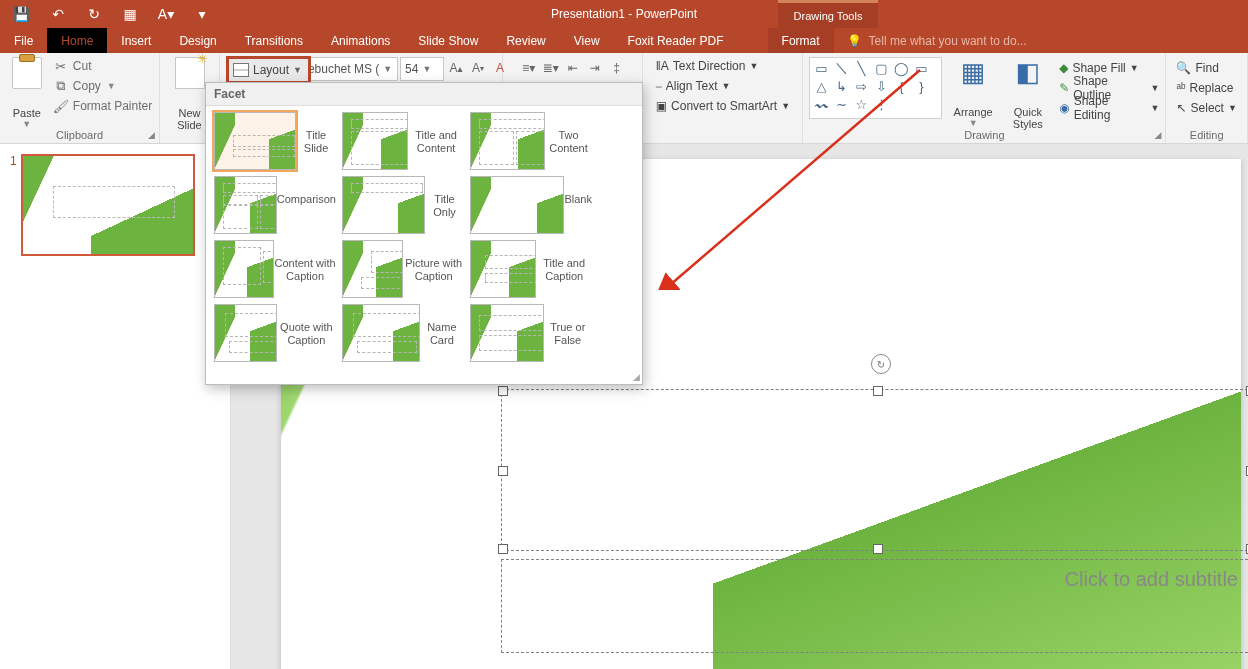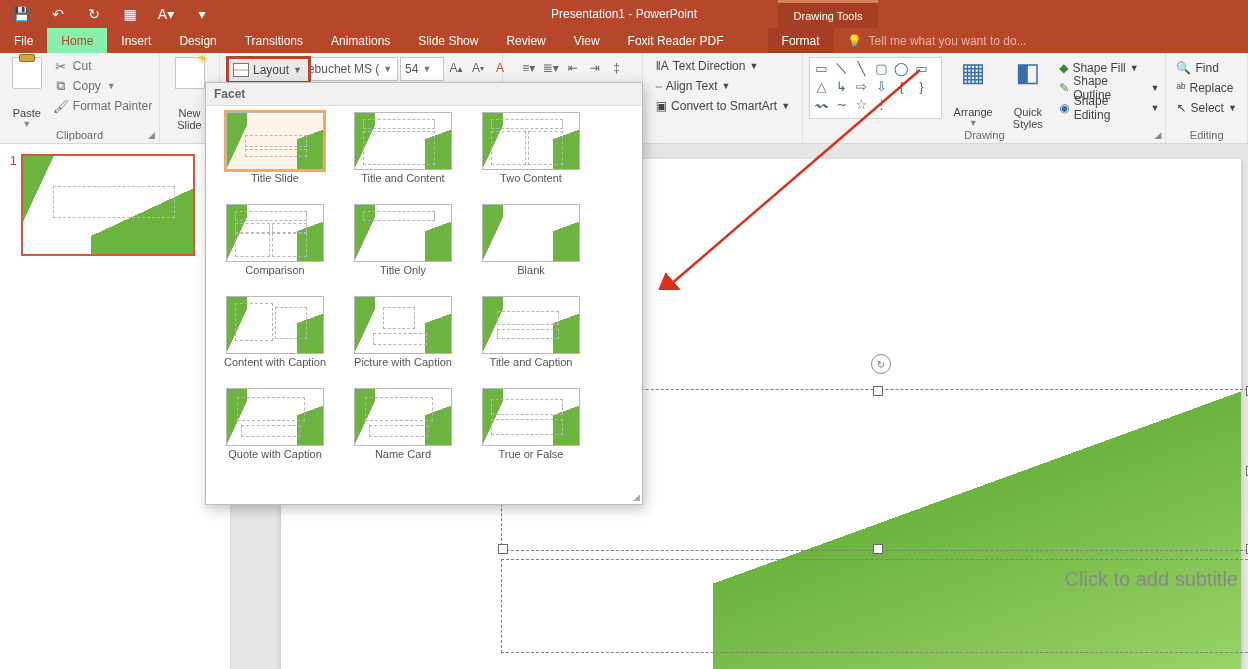--- a/index.html
+++ b/index.html
@@ -3,21 +3,21 @@
 <meta charset="utf-8">
 <style>
   html,body{margin:0;padding:0;font-family:"Segoe UI",Arial,sans-serif;font-size:12px;color:#444;background:#fff;overflow:hidden;width:1248px;height:669px}
   .titlebar{height:28px;background:#b7472a;display:flex;align-items:center;color:#fff;position:relative}
   .qat{display:flex;gap:4px;align-items:center;padding:0 6px;height:100%}
   .qat-btn{width:32px;height:28px;display:flex;align-items:center;justify-content:center;color:#fff;font-size:14px}
   .title-center{position:absolute;left:50%;transform:translateX(-50%);font-size:12px}
   .tool-ctx{position:absolute;right:370px;top:0;width:100px;height:25px;background:#a53e24;border-top:3px solid #d4825c;display:flex;align-items:center;justify-content:center;font-size:11px}
   .ribbon-tabs{height:25px;background:#b7472a;display:flex;align-items:stretch;color:#fff;font-size:12px}
   .tab{padding:0 14px;display:flex;align-items:center;cursor:pointer}
-  .tab.active{background:#86efac;color:#b7472a}
+  .tab.active{background:#000000;color:#b7472a}
   .tab.format{background:#a53e24}
   .tell-me{flex:0 0 auto;padding:0 14px;display:flex;align-items:center;color:#e6b7a8;font-size:12px}
   .tell-me .bulb{margin-right:6px}
   .ribbon{height:90px;background:#f3f3f3;border-bottom:1px solid #d6d6d6;display:flex}
   .group{border-right:1px solid #e0e0e0;padding:2px 6px 0 6px;display:flex;flex-direction:column;align-items:center;position:relative}
   .group-label{position:absolute;bottom:2px;left:0;right:0;text-align:center;color:#6a6a6a;font-size:11px}
   .group-label .dlaunch{position:absolute;right:4px;bottom:1px;font-size:9px;color:#888}
   .clipboard{width:150px}
   .clipboard .inner{display:flex;gap:6px}
   .paste-btn{display:flex;flex-direction:column;align-items:center;width:40px;padding-top:2px}
@@ -66,24 +66,24 @@
   .slide-canvas .facet-large{position:absolute;inset:0;background:
     linear-gradient(160deg,transparent 58%,#6db33f 58%,#9cd66a 100%) right bottom/55% 100% no-repeat,
     linear-gradient(115deg,#6db33f 0%,#a0d870 20%,transparent 20.5%) left top/40% 100% no-repeat;}
   .rotate-handle{position:absolute;left:590px;top:195px;width:18px;height:18px;border:1px solid #888;border-radius:50%;background:#fff;color:#777;font-size:10px;display:flex;align-items:center;justify-content:center}
   .sel-box{position:absolute;border:1px dashed #808080}
   .sel-box.title{left:220px;top:230px;width:750px;height:160px}
   .sel-box.sub{left:220px;top:400px;width:750px;height:92px}
   .sub .ph-text{position:absolute;right:14px;top:8px;font-family:"Trebuchet MS",sans-serif;color:#888;font-size:20px}
   .handle{width:8px;height:8px;background:#fff;border:1px solid #666;position:absolute}
   
-  .layout-popup{position:absolute;left:205px;top:82px;width:436px;background:#fff;border:1px solid #bcbcbc;box-shadow:2px 4px 12px rgba(0,0,0,.25);z-index:50;padding-bottom:24px}
+  .layout-popup{position:absolute;left:205px;top:82px;width:436px;background:#fff;border:1px solid #bcbcbc;box-shadow:2px 4px 12px rgba(0,0,0,.25);z-index:50;padding-bottom:16px}
   .popup-header{background:#f0f0f0;padding:4px 8px;font-weight:bold;color:#666;border-bottom:1px solid #ddd}
   .layout-grid{display:flex;flex-wrap:wrap;gap:6px;padding:6px 8px}
-  .layout-cell{width:122px;display:flex;flex-direction:column;align-items:center}
+  .layout-cell{width:122px;display:flex;flex-direction:row;align-items:center}
   .layout-thumb{width:96px;height:56px;border:1px solid #b8b8b8;background:#fff;position:relative;overflow:hidden}
   .layout-thumb.sel{outline:2px solid #f2a65e;background:#fdf3e8}
   .layout-thumb .ft{width:26px;height:56px;position:absolute;right:0;top:0;background:linear-gradient(160deg,transparent 40%,#6db33f 40%)}
   .layout-thumb .ft2{width:20px;position:absolute;left:0;top:0;bottom:0;background:linear-gradient(115deg,#6db33f 0%,#6db33f 55%,transparent 56%)}
   .ph{position:absolute;border:1px dashed #b6b6b6}
   .layout-label{text-align:center;font-size:11px;color:#555;margin-top:2px;line-height:1.15;min-height:26px}
   .resize-grip{position:absolute;right:2px;bottom:2px;font-size:9px;color:#aaa}
   .red-annot{position:absolute;left:430px;top:60px;width:500px;height:230px;pointer-events:none;z-index:40}
 </style>
 </head>

